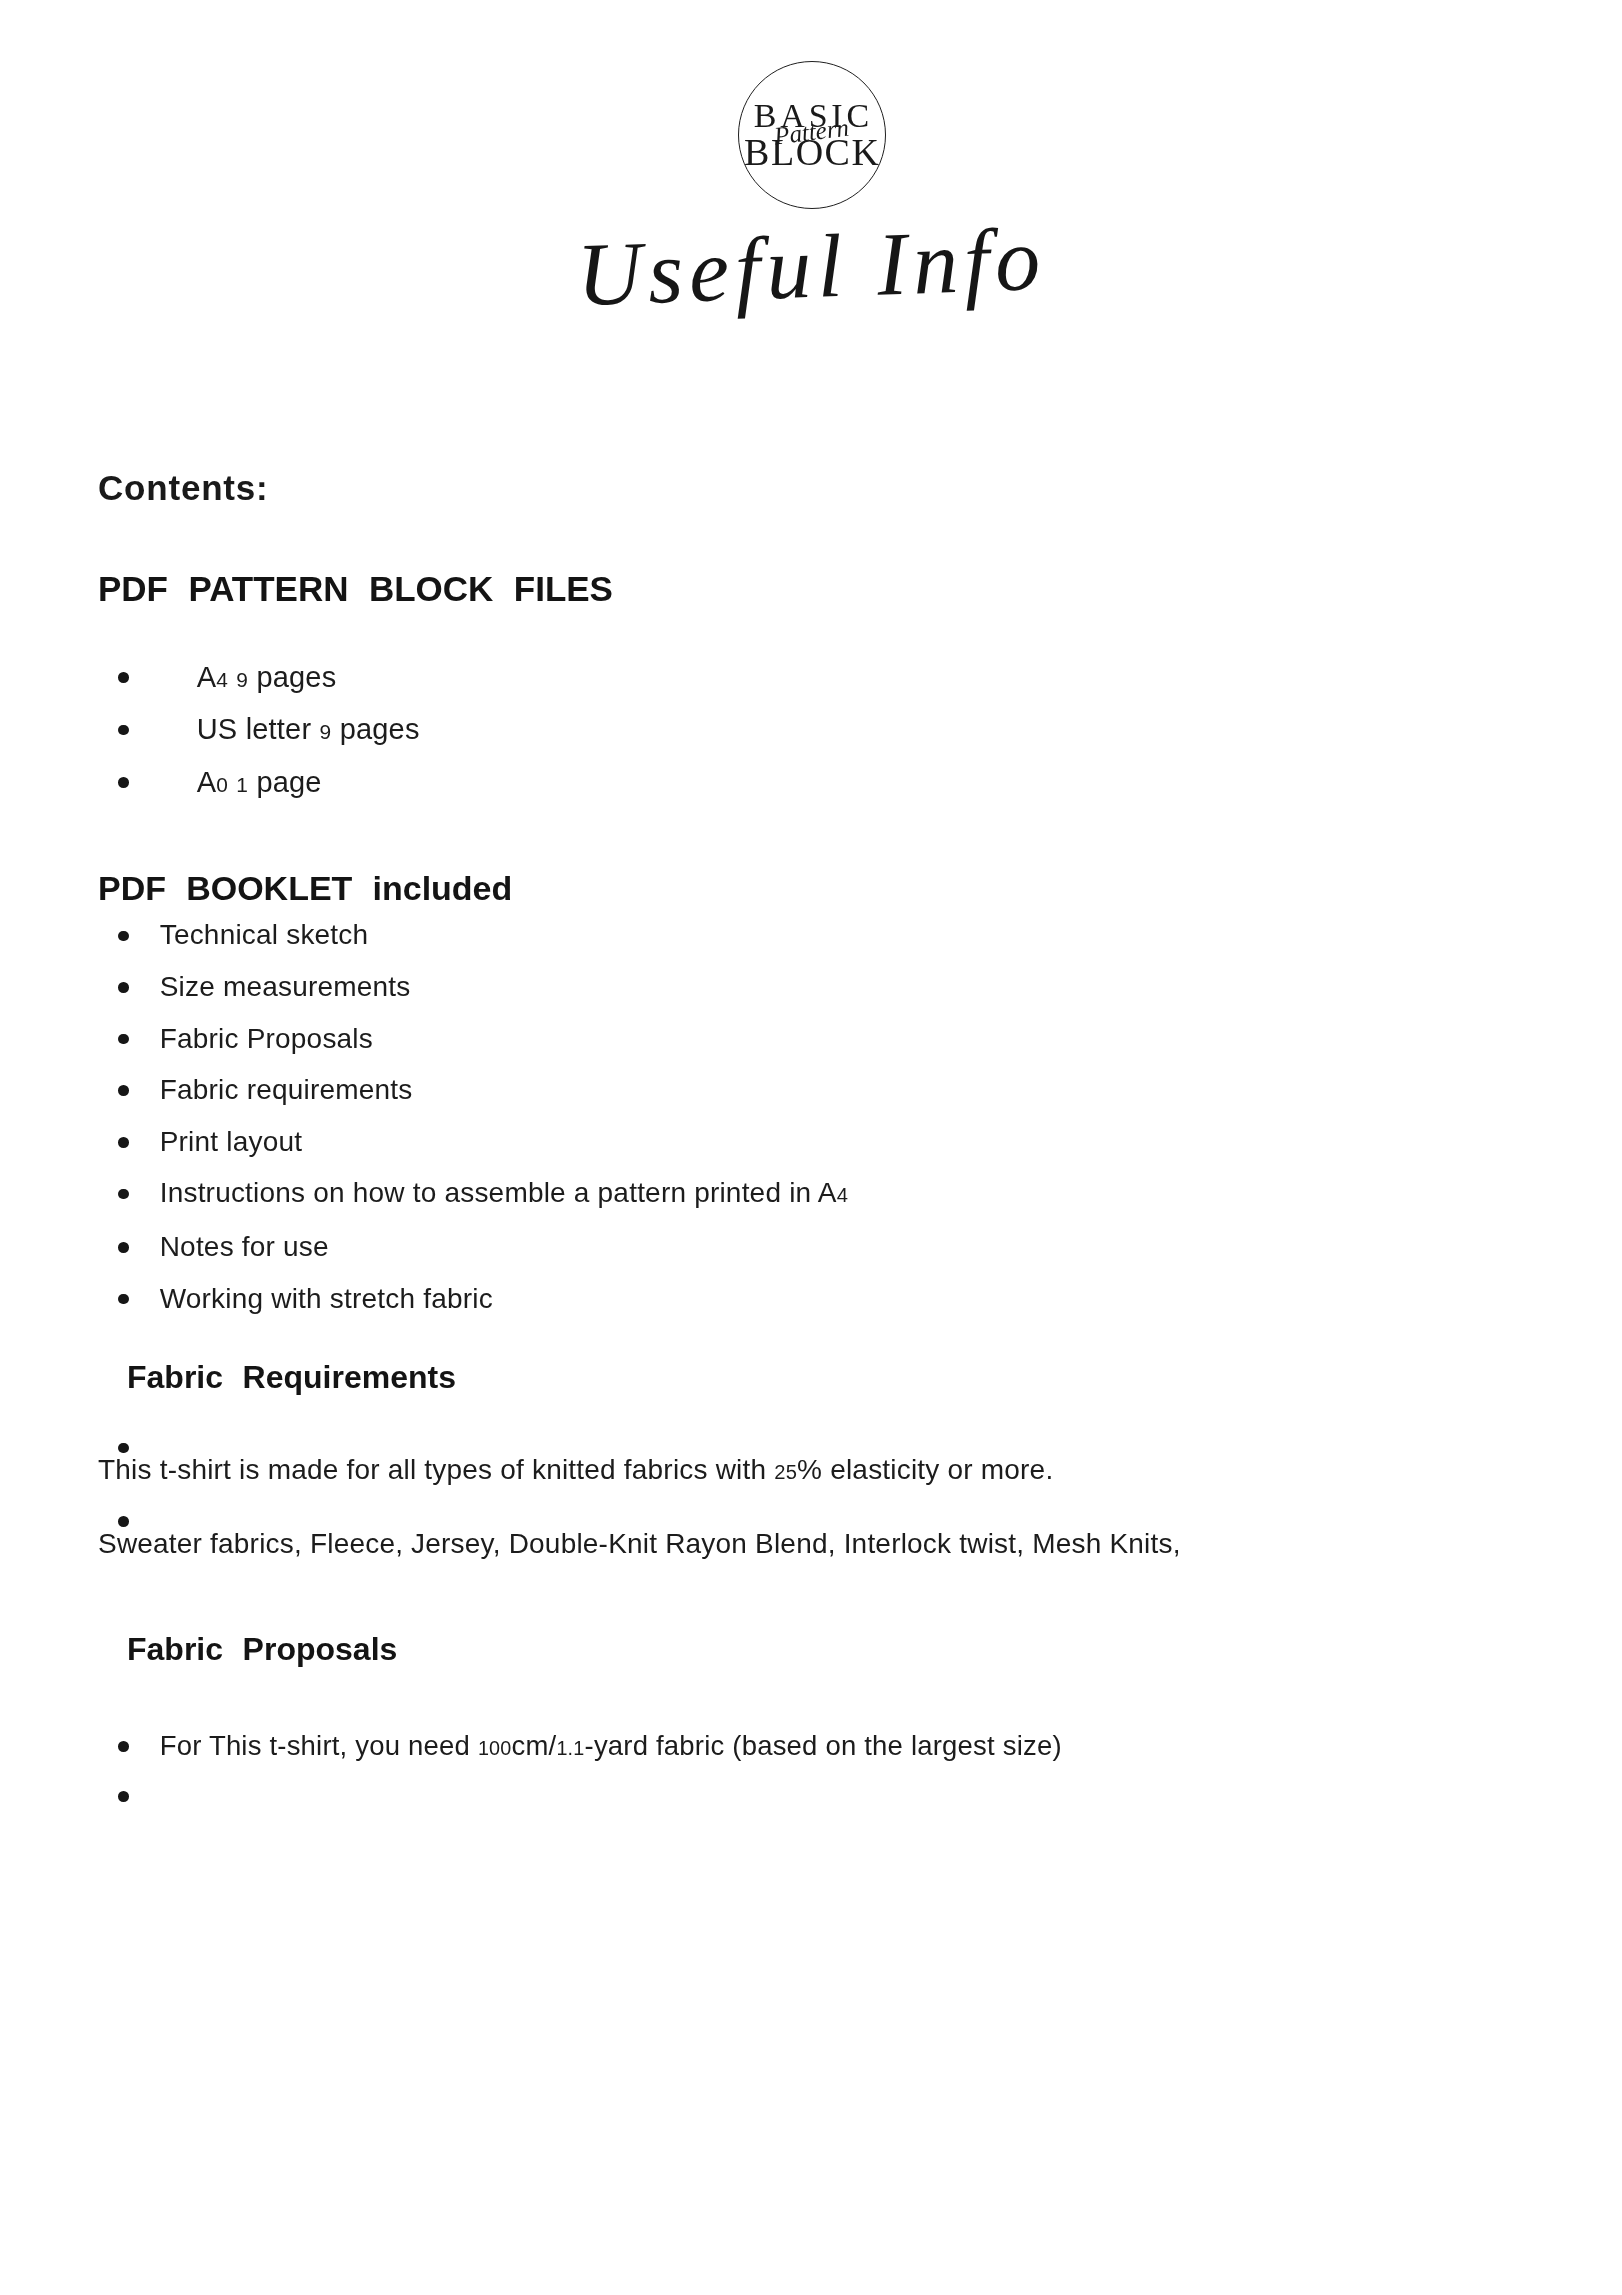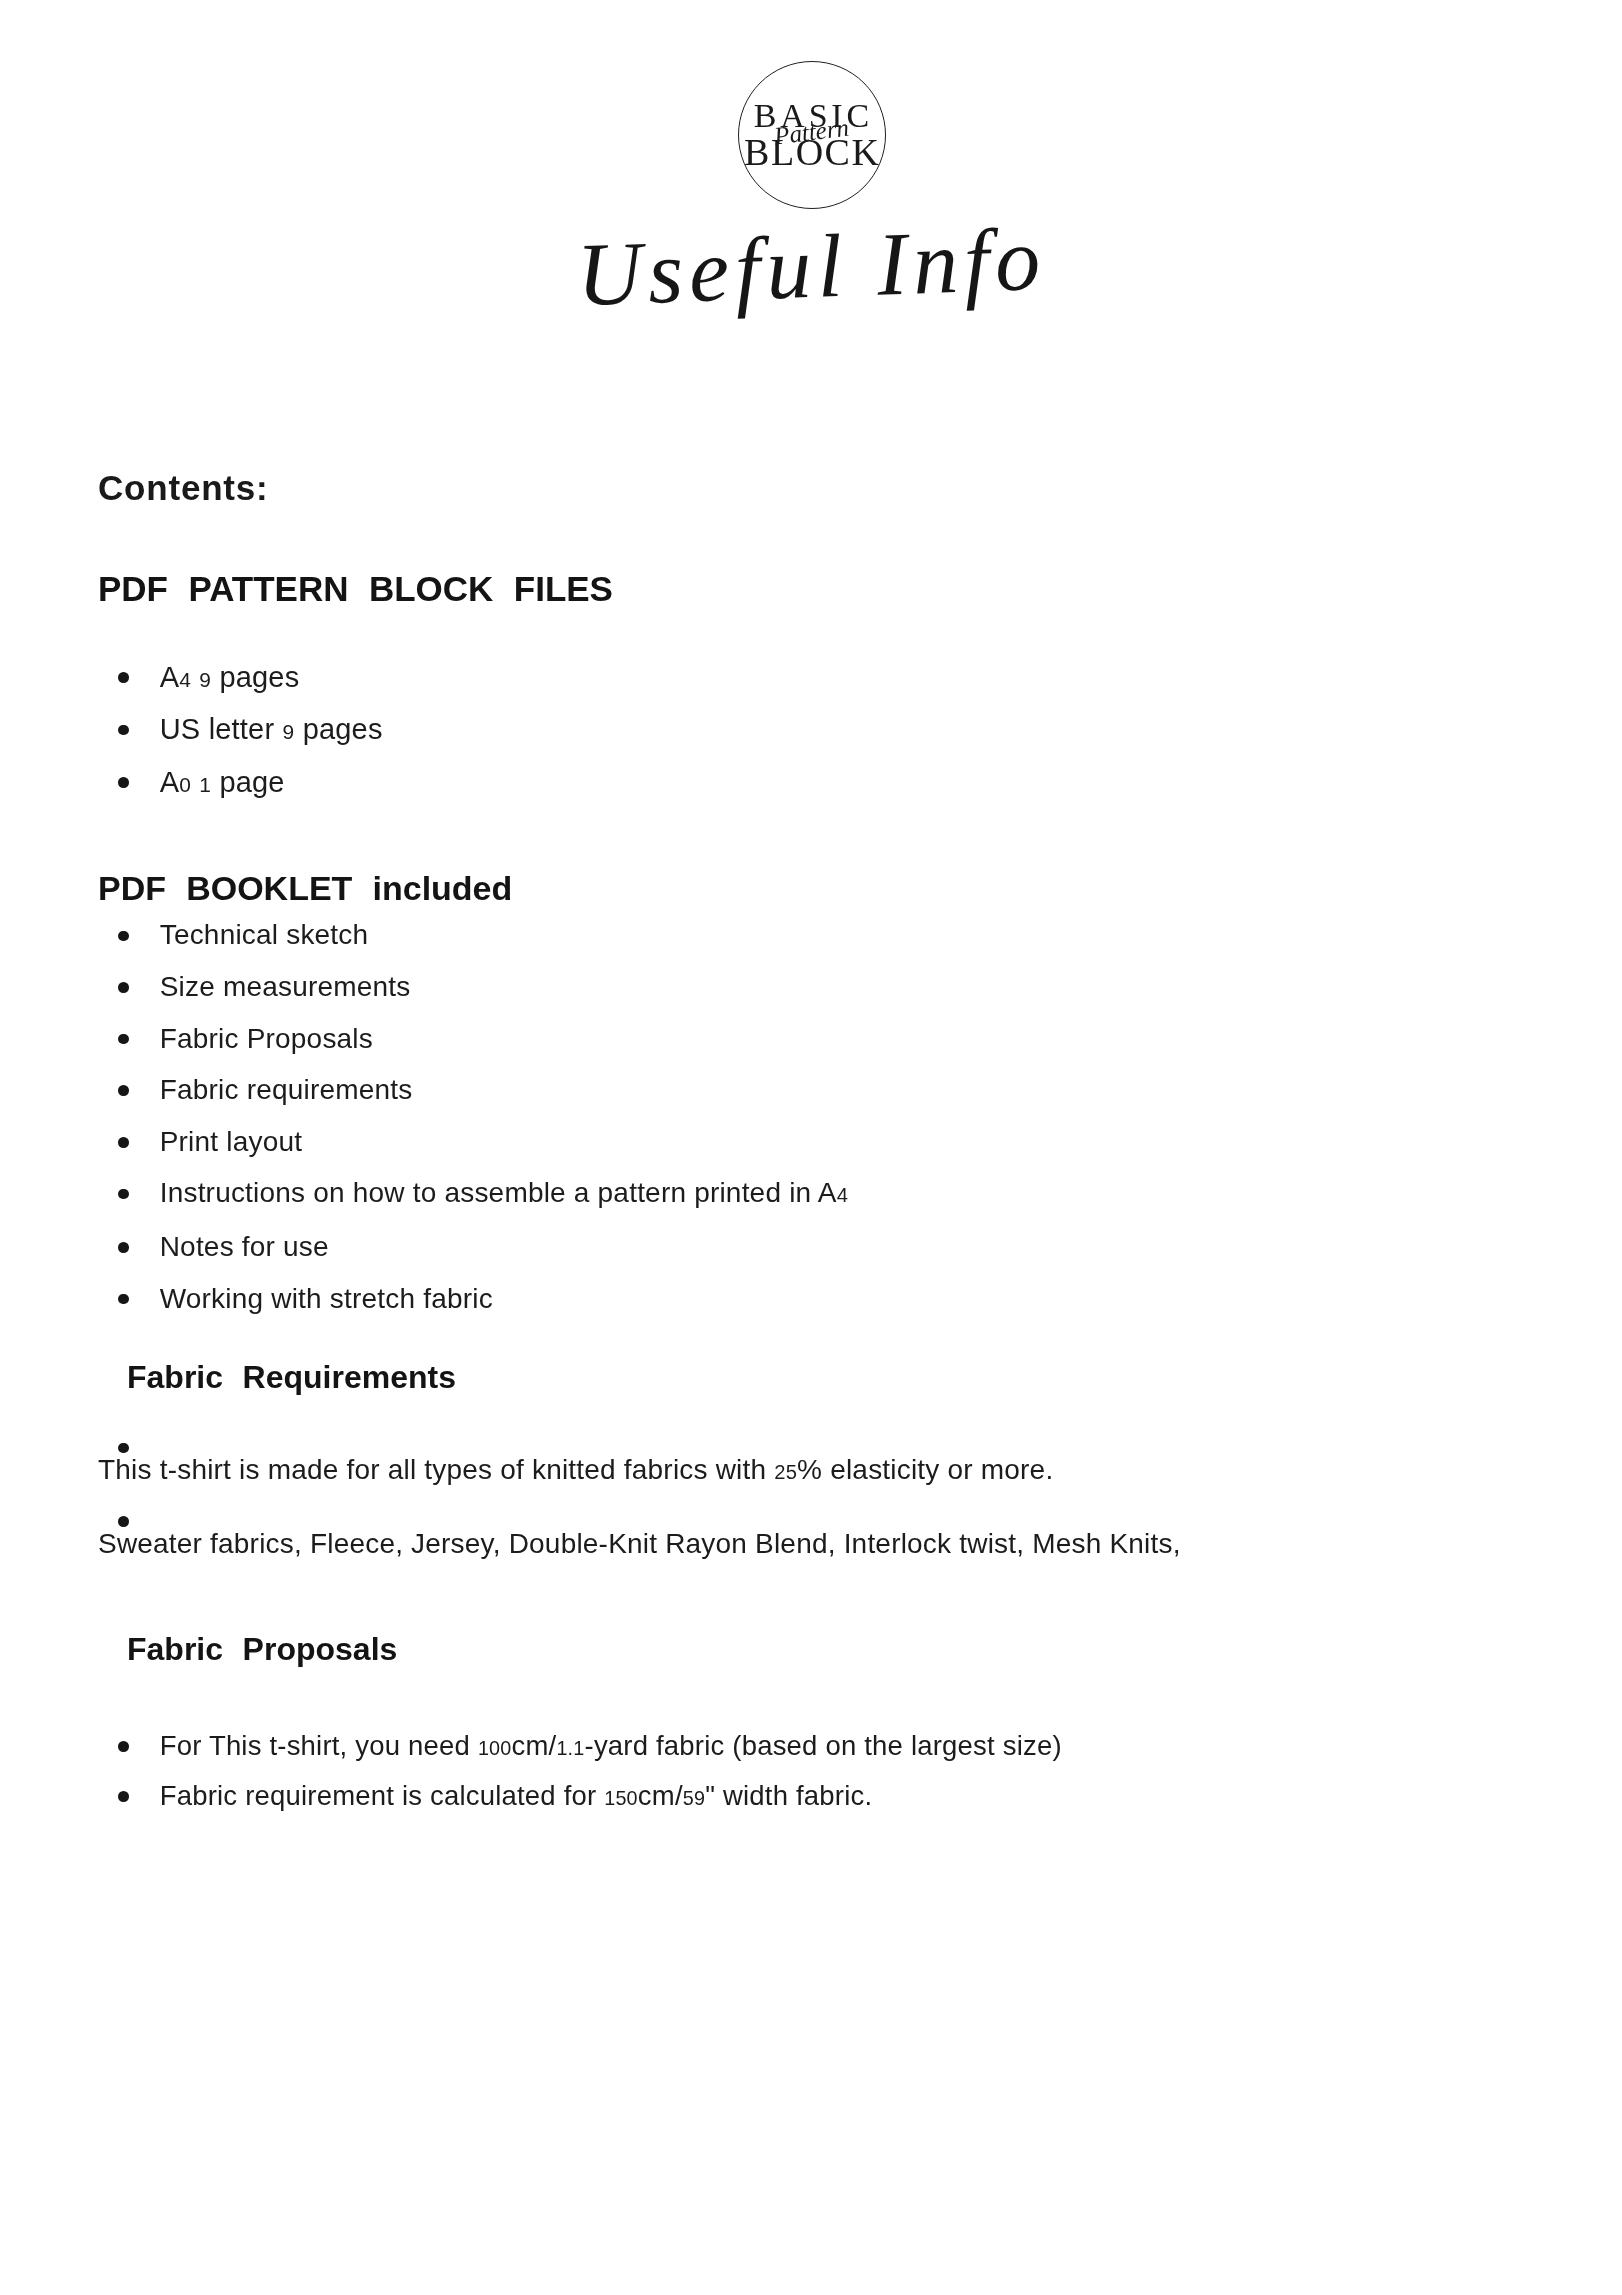--- a/index.html
+++ b/index.html
@@ -57,21 +57,21 @@
     color:#1c1c1c;
     letter-spacing:0.2px;
   }
   .dot {
     flex:0 0 auto;
     width:10.7px; height:10.7px; border-radius:50%;
     background:#161616;
     margin:12.2px 31px 0 20px;
   }
   .shrink-nums .num { font-size:0.72em; }
-  .list-pages   { margin-top:51px; }  .list-pages   .bullet-item { margin-bottom:15.3px; font-size:29px; }
+  .list-pages   { margin-top:51px; }  .list-pages   .bullet-item { margin-bottom:15.3px; font-size:29px;gap:37px; }
   .list-booklet { margin-top:10.7px; }  .list-booklet .bullet-item { margin-bottom:17.6px; }
   .list-req     { margin-top:35px; }  .list-req     .bullet-item { margin-bottom:14.5px;flex-direction:column; }
   .list-pro     { margin-top:61px; }  .list-pro     .bullet-item { margin-bottom:14.5px; font-size:27.5px; }
 </style>
 </head>
 <body>
 
 <div class="page">
   <header class="masthead">
     <div class="logo">
@@ -172,19 +172,18 @@
       <h3 class="section-heading heading-fabric-pro">Fabric Proposals</h3>
       <ul class="bullet-list list-pro">
 
           <li class="bullet-item">
             <span class="dot"></span>
             <span class="item-text shrink-nums">For This t-shirt, you need <span class="num">100</span>cm/<span class="num">1.1</span>-yard fabric (based on the largest size)</span>
           </li>
 
           <li class="bullet-item">
             <span class="dot"></span>
-            <span class="item-text shrink-nums">Fabric requirement is calculated for <span class="num">150</span>cm/<span class="num">59</span>" width fabric.</span>
           </li>
         </ul>
     </section>
   </main>
 </div>
 
 
 </body></html>

